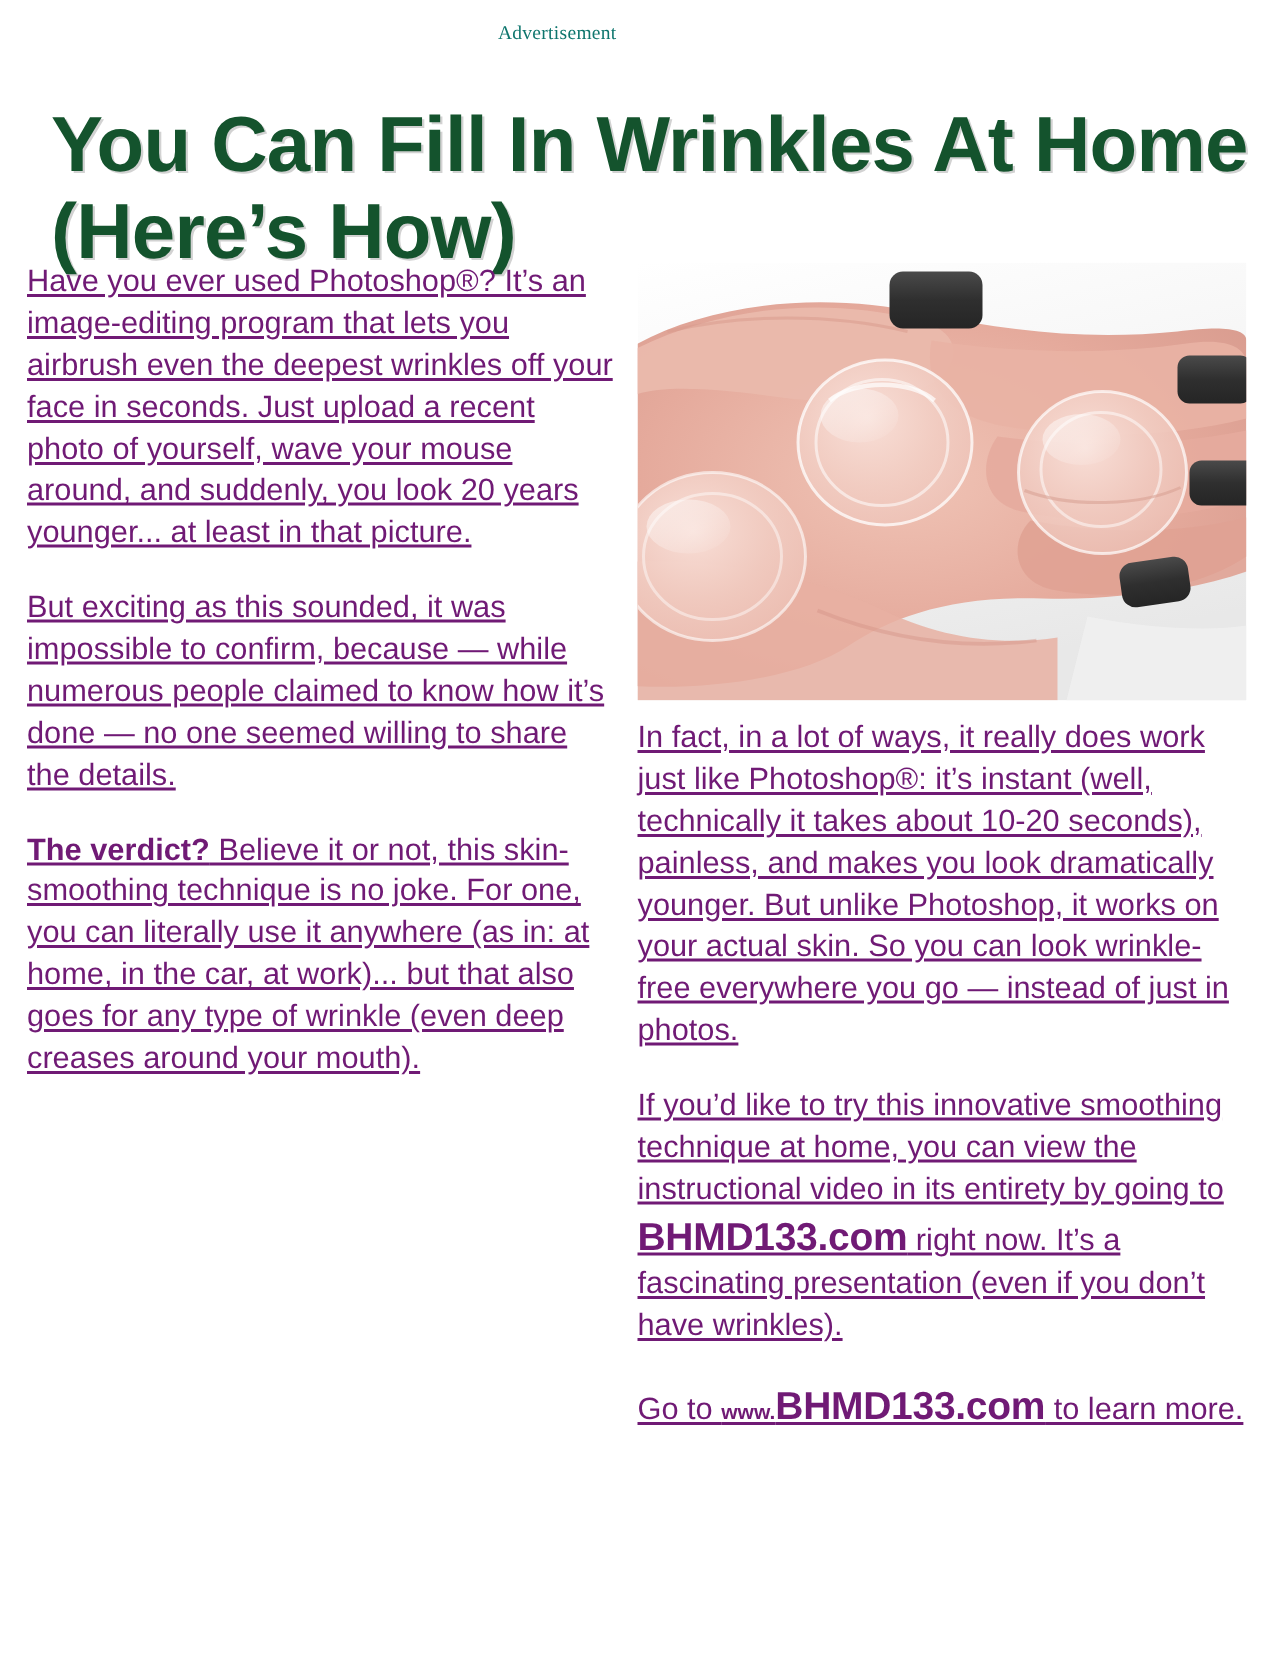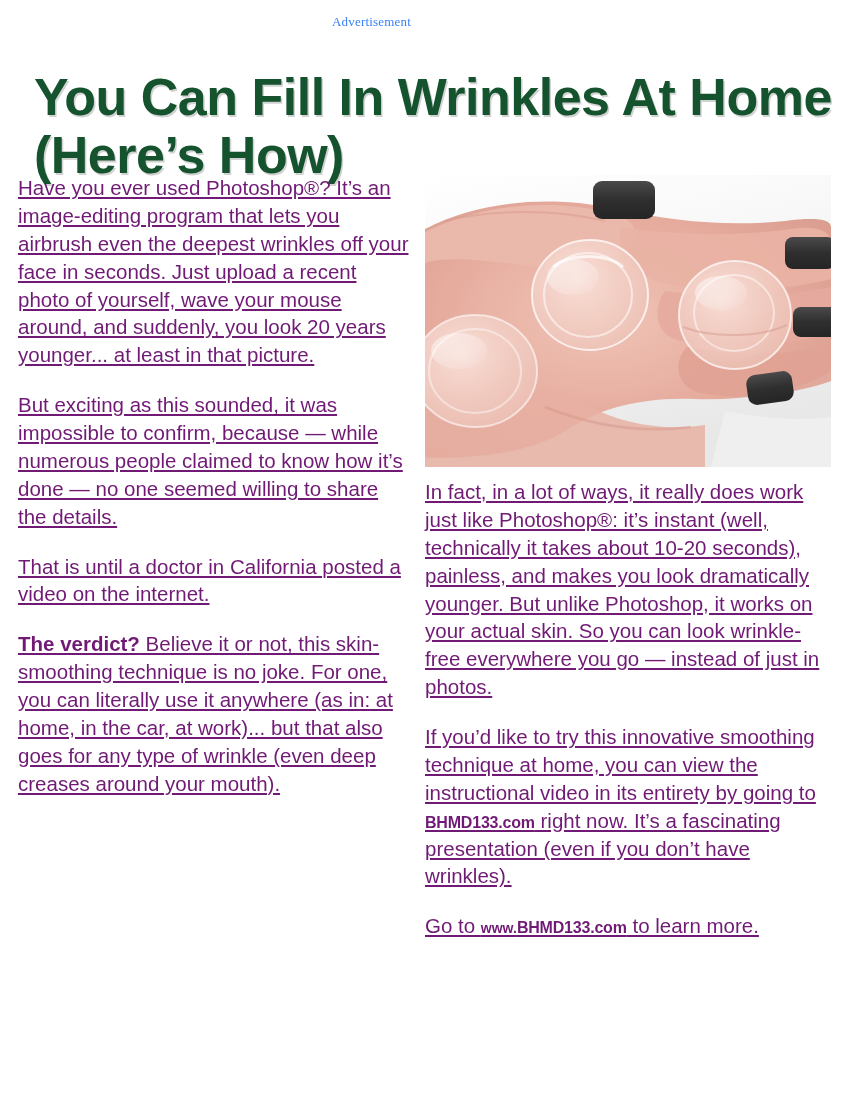--- a/index.html
+++ b/index.html
@@ -17,21 +17,21 @@
   }
 
   .ad-label {
     position: absolute;
     top: 14px;
     left: 0;
     width: 743px;
     text-align: center;
     font-family: "Liberation Serif", serif;
     font-size: 13px;
-    color: #3b82f6;
+    color: #0f766e;
     letter-spacing: 0.2px;
   }
 
   .headline {
     position: absolute;
     top: 33px;
     left: 34px;
     width: 811px;
     text-align: left;
     font-family: "Liberation Sans", sans-serif;
@@ -75,39 +75,38 @@
     color: #701a75;
     font-family: "Liberation Sans", sans-serif;
     text-decoration: underline;
   }
   p:last-child { margin-bottom: 0; }
 
   b, .b { font-weight: bold; }
 
   .dom-big {
     font-weight: bold;
-    font-size: 16px;
+    font-size: 26px;
     letter-spacing: -0.2px;
   }
   .dom-small {
     font-weight: bold;
     font-size: 14px;
   }
 </style>
 </head>
 <body>
 
 <div class="ad-label">Advertisement</div>
 
 <h1 class="headline">You Can Fill In Wrinkles At Home (Here’s How)</h1>
 
 <div class="col-left" id="left-col">
     <p><span>Have you ever used Photoshop®? It’s an image-editing program that lets you airbrush even the deepest wrinkles off your face in seconds. Just upload a recent photo of yourself, wave your mouse around, and suddenly, you look 20 years younger... at least in that picture.</span></p>
     <p><span>But exciting as this sounded, it was impossible to confirm, because — while numerous people claimed to know how it’s done — no one seemed willing to share the details.</span></p>
-    <p><span>That is until a doctor in California posted a video on the internet.</span></p>
     <p><span class="b">The verdict?</span><span> Believe it or not, this skin-smoothing technique is no joke. For one, you can literally use it anywhere (as in: at home, in the car, at work)... but that also goes for any type of wrinkle (even deep creases around your mouth).</span></p>
   </div>
 
 <div class="photo-wrap">
   <svg width="406" height="292" viewBox="0 0 406 292" xmlns="http://www.w3.org/2000/svg">
     <defs>
       <radialGradient id="skinG" cx="45%" cy="45%" r="70%">
         <stop offset="0%" stop-color="#f0c4b6"></stop>
         <stop offset="60%" stop-color="#e5aa9c"></stop>
         <stop offset="100%" stop-color="#d89b8e"></stop>

